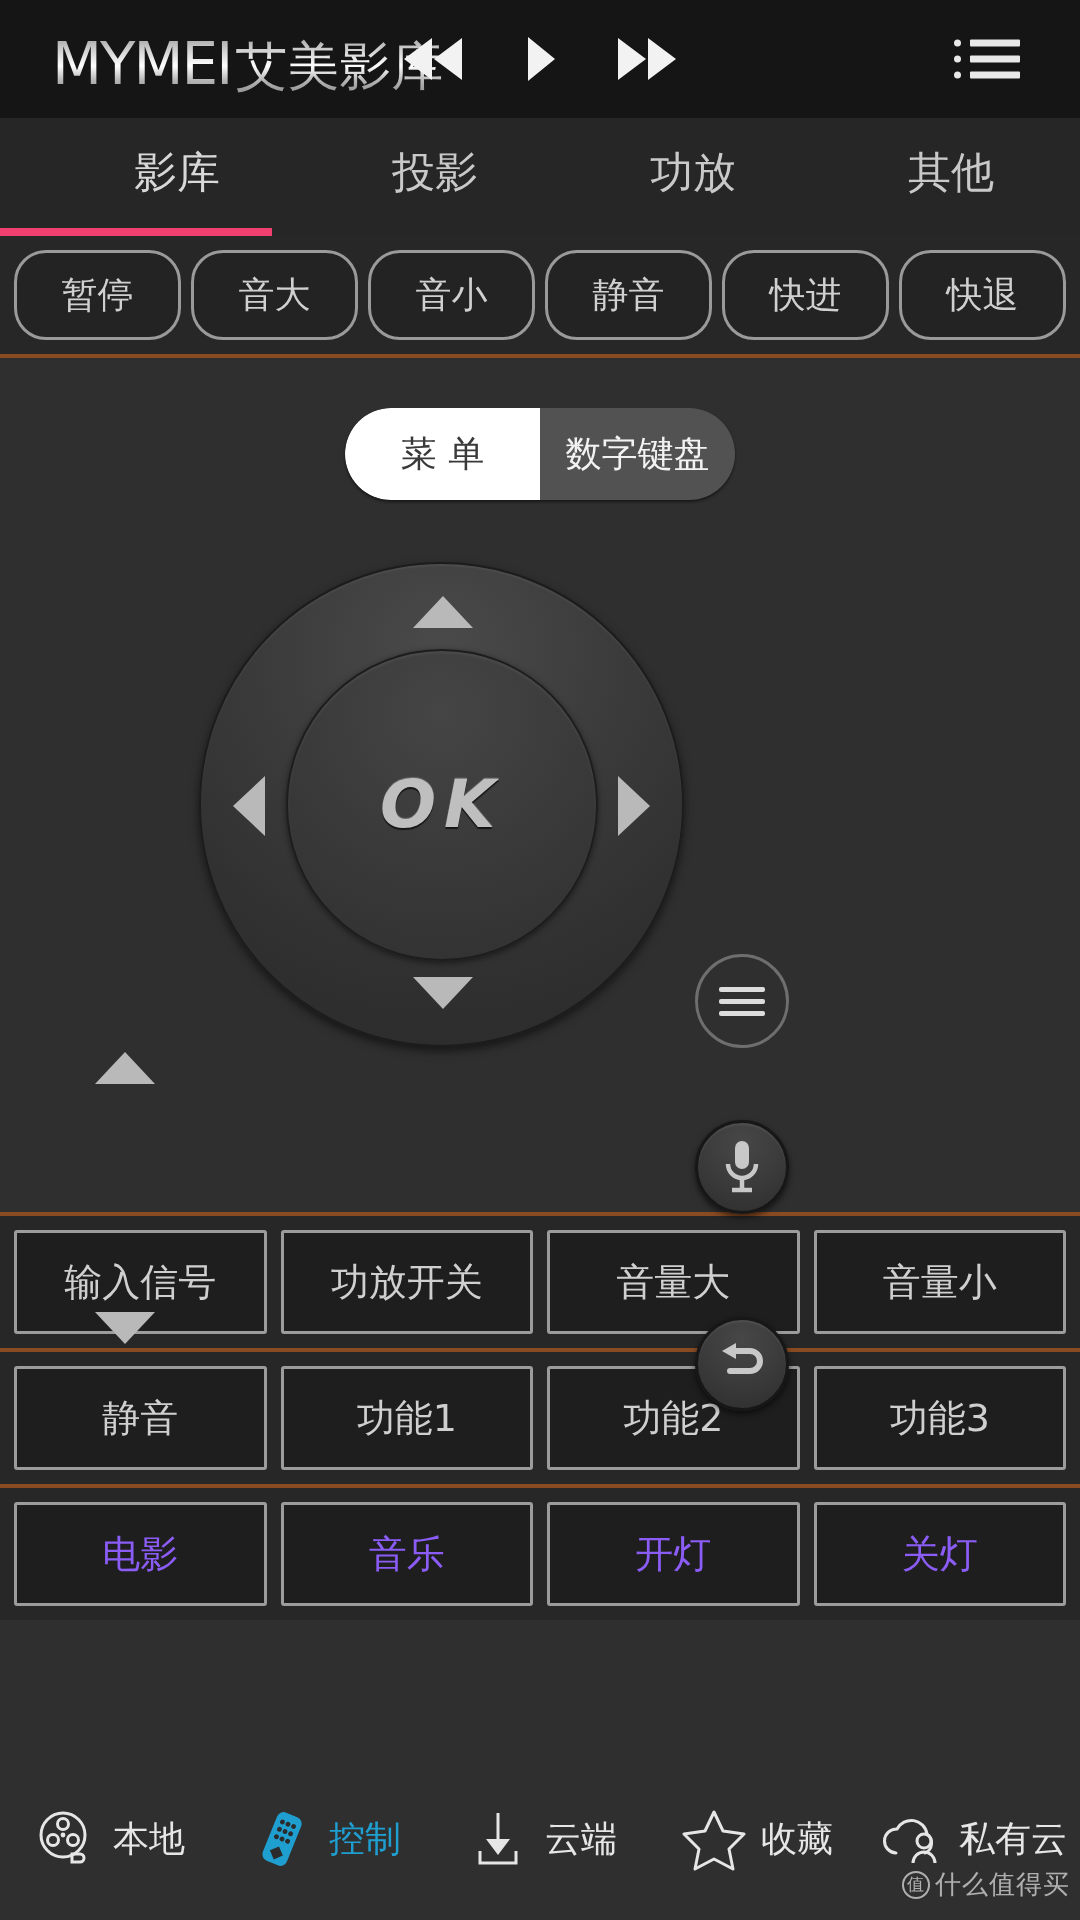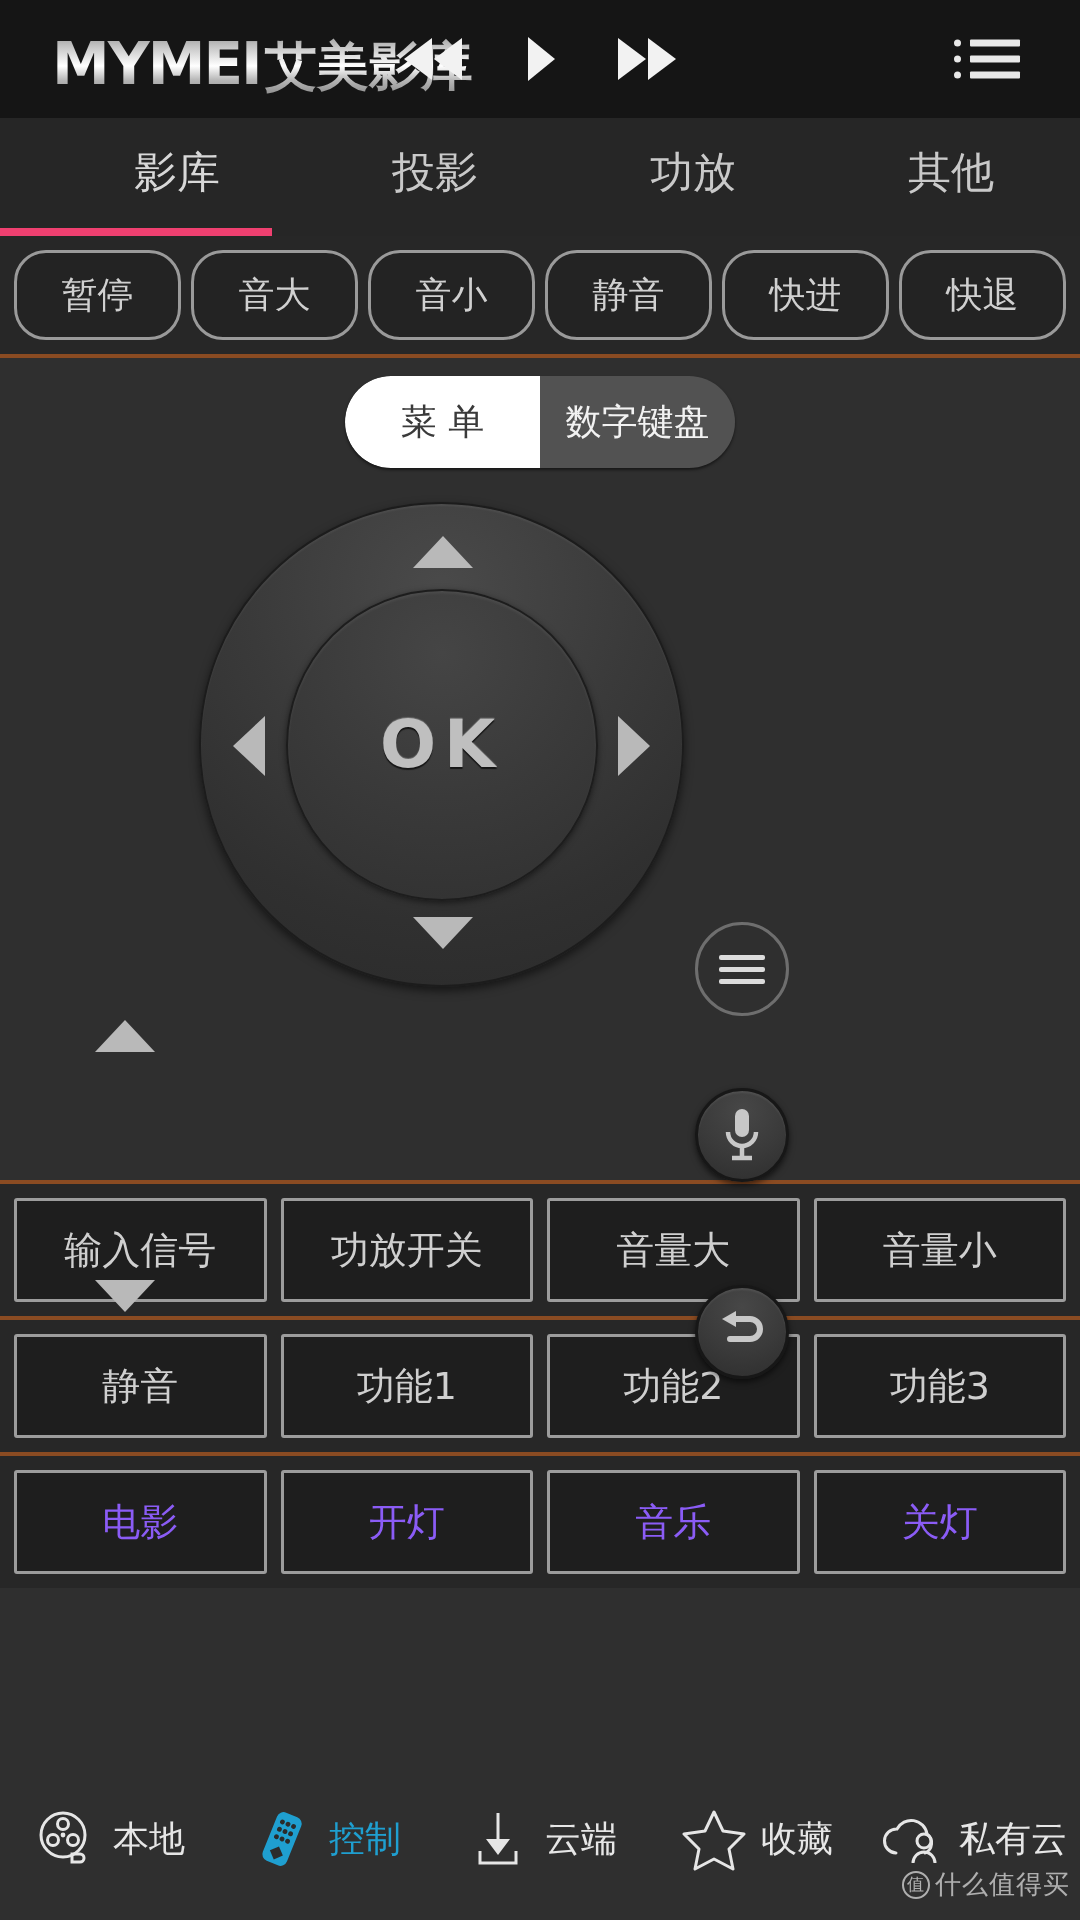--- a/index.html
+++ b/index.html
@@ -11,21 +11,21 @@
   }
   .app { width: 1080px; height: 1920px; display: flex; flex-direction: column; position: relative; }
 
   
   .header {
     height: 118px; background: #151515;
     display: flex; align-items: center; position: relative; flex: none;
   }
   .logo {
     position: absolute; left: 52px; top: 30px;
-    font-size: 58px; font-weight: bold; letter-spacing: -2px;
+    font-size: 58px; font-weight: normal; letter-spacing: -2px;
     background: linear-gradient(180deg,#8d8d8d 0%,#c9c9c9 25%,#ffffff 50%,#b5b5b5 70%,#7a7a7a 100%);
     -webkit-background-clip: text; background-clip: text;
     -webkit-text-fill-color: transparent; color: transparent;
     font-family: "DejaVu Sans", "Liberation Sans", sans-serif;
     display: flex; align-items: baseline;
   }
   .logo-cn { font-size: 52px; letter-spacing: 0px; margin-left: 4px; }
   .transport { position: absolute; left: 50%; transform: translateX(-50%); display: flex; align-items: center; gap: 56px; }
   .transport svg { display: block; }
   .menu-lines { position: absolute; right: 60px; top: 50%; transform: translateY(-50%); width: 66px; }
@@ -46,33 +46,34 @@
   .pill {
     flex: 1; height: 90px; border-radius: 32px;
     border: 3px solid #9a9a9a; background: #232323;
     display: flex; align-items: center; justify-content: center;
     font-size: 36px; color: #d0d0d0;
   }
 
   
   .segwrap { background: #2f2f2f; padding: 18px 0 22px; display: flex; justify-content: center; flex: none; }
   .seg { width: 390px; height: 92px; border-radius: 46px; background: #525252;
-         display: flex; overflow: hidden; box-shadow: 0 2px 3px rgba(0,0,0,.5); }
+         display: flex; overflow: hidden; box-shadow: 0 2px 3px rgba(0,0,0,.5); margin-top: 32px; }
   .seg-item { flex: 1; display: flex; align-items: center; justify-content: center;
               font-size: 36px; color: #f2f2f2; }
   .seg-item.active { background: #ffffff; color: #3a3a3a; border-radius: 46px 0 0 46px; }
 
   
   .dpad-area { position: relative; background: #2f2f2f; height: 690px; flex: none; }
   .dwheel {
-    position: absolute; left: 199px; top: 12px; width: 485px; height: 485px;
+    position: absolute; left: 199px; top: 40px; width: 485px; height: 485px;
     border-radius: 50%;
     background: radial-gradient(circle at 50% 18%, #4a4a4a 0%, #3a3a3a 42%, #303030 72%, #2a2a2a 100%);
     box-shadow: 0 4px 10px rgba(0,0,0,.55), inset 0 2px 2px rgba(255,255,255,.06);
     border: 2px solid #1c1c1c;
+    font-style: italic;
   }
   .dwheel-inner {
     position: absolute; left: 50%; top: 50%; transform: translate(-50%,-50%);
     width: 312px; height: 312px; border-radius: 50%;
     background: radial-gradient(circle at 50% 20%, #454545 0%, #3a3a3a 50%, #303030 100%);
     border: 2px solid #1d1d1d;
     box-shadow: inset 0 2px 3px rgba(255,255,255,.07), 0 2px 6px rgba(0,0,0,.5);
     display: flex; align-items: center; justify-content: center;
   }
   .ok-label {
@@ -262,22 +263,22 @@
     <div class="gbtn">静音</div>
     <div class="gbtn">功能1</div>
     <div class="gbtn">功能2</div>
     <div class="gbtn">功能3</div>
   </div>
 
   <div class="sec-divider"></div>
 
   <div class="grid-row">
     <div class="gbtn bright">电影</div>
+    <div class="gbtn bright">音乐</div>
     <div class="gbtn bright">开灯</div>
-    <div class="gbtn bright">音乐</div>
     <div class="gbtn bright">关灯</div>
   </div>
 
   <div class="spacer"></div>
 
   <div class="bottomnav">
 
     <div class="nav-item">
       <span class="nav-icon">
         <svg width="64" height="64" viewBox="0 0 64 64">

